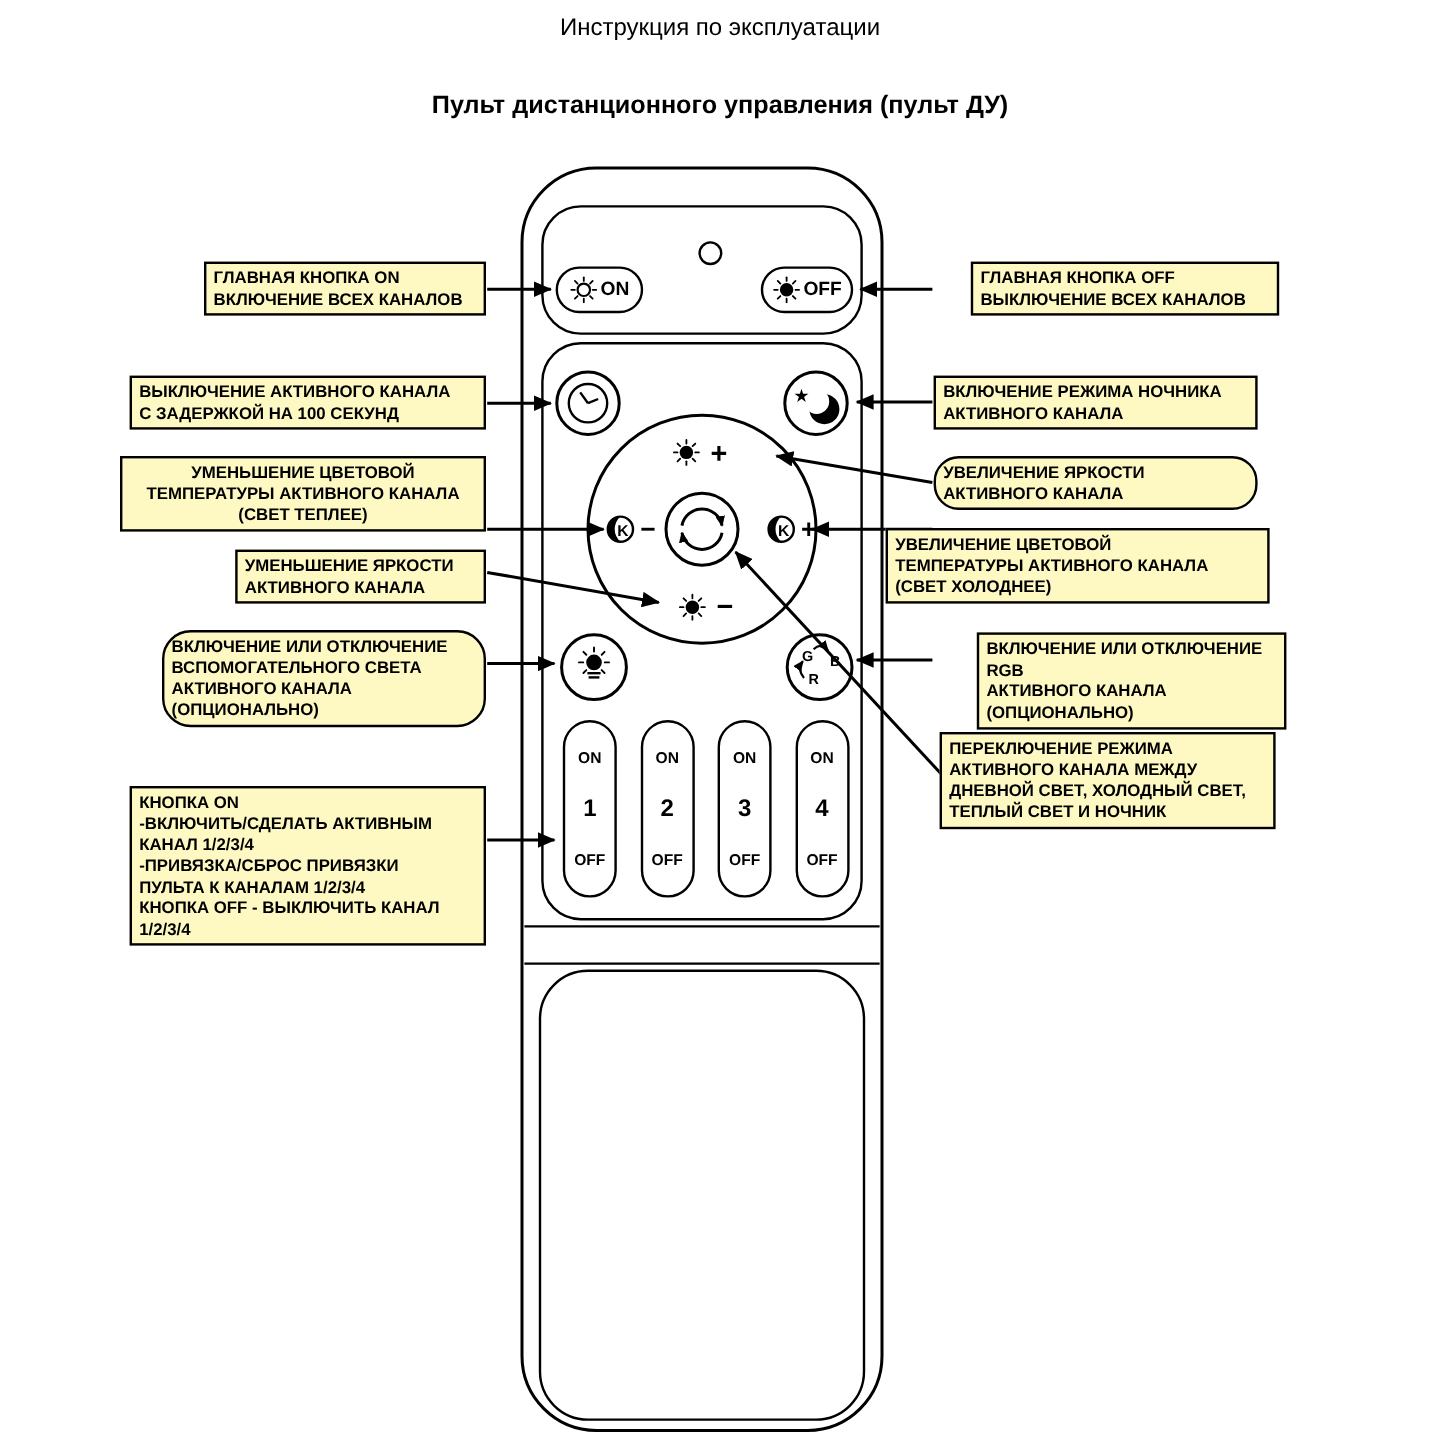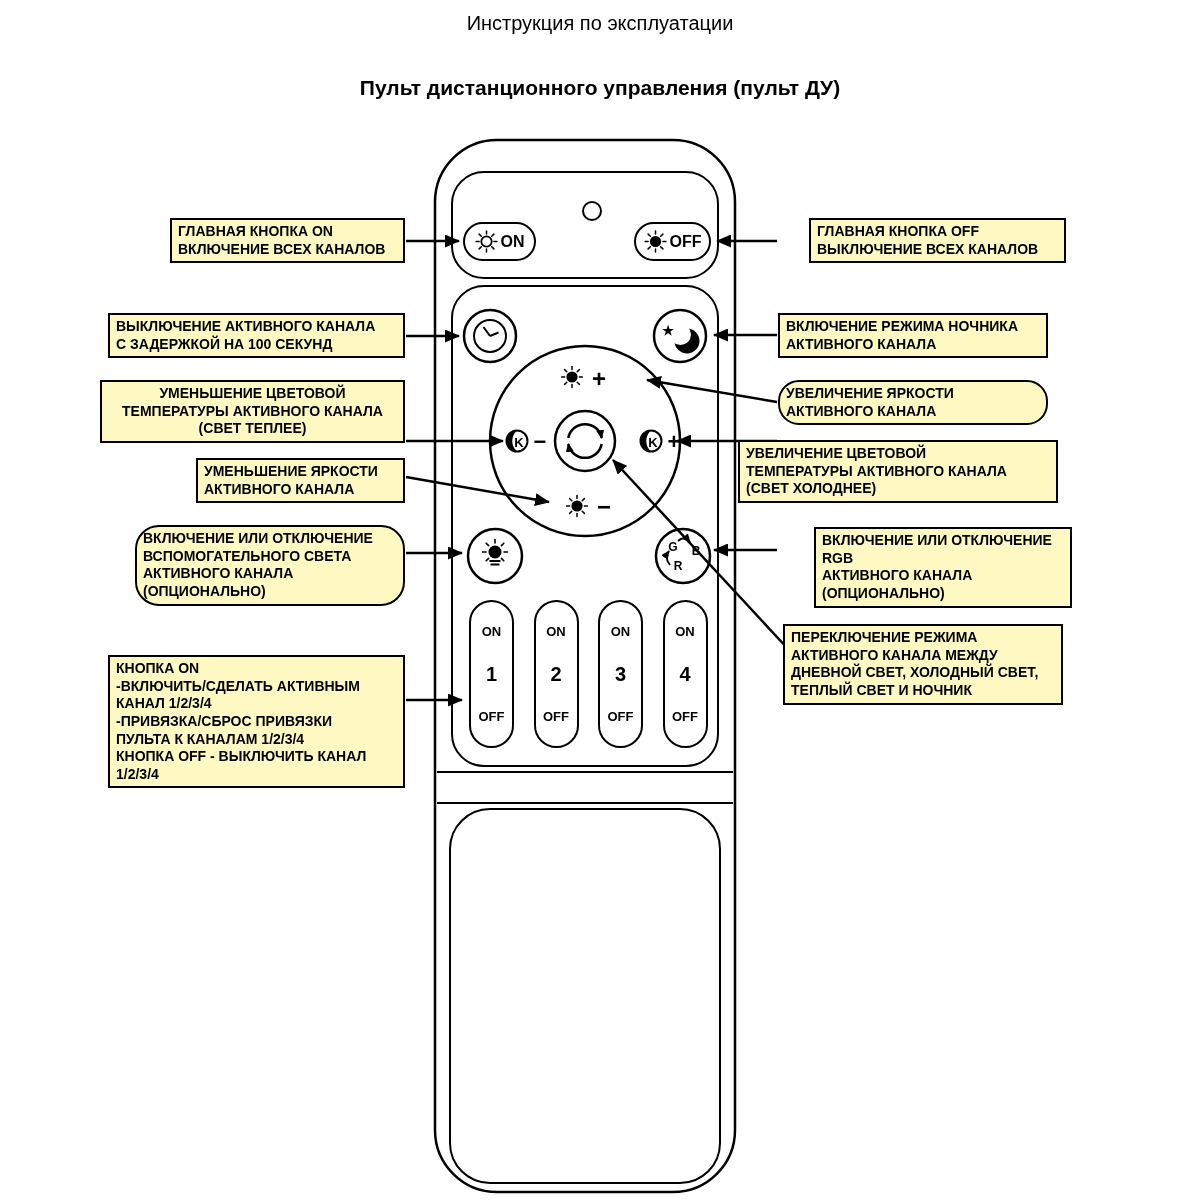--- a/index.html
+++ b/index.html
@@ -232,18 +232,18 @@
 ВЫКЛЮЧЕНИЕ ВСЕХ КАНАЛОВ</div>
   <div class="callout" style="left:778px;top:313px;width:270px;">ВКЛЮЧЕНИЕ РЕЖИМА НОЧНИКА
 АКТИВНОГО КАНАЛА</div>
   <div class="callout" style="left:778px;top:380px;width:270px;border-radius:21px;">УВЕЛИЧЕНИЕ ЯРКОСТИ
 АКТИВНОГО КАНАЛА</div>
   <div class="callout" style="left:738px;top:440px;width:320px;">УВЕЛИЧЕНИЕ ЦВЕТОВОЙ
 ТЕМПЕРАТУРЫ АКТИВНОГО КАНАЛА
 (СВЕТ ХОЛОДНЕЕ)</div>
   <div class="callout" style="left:778px;top:527px;width:258px;margin-left:36px;">ВКЛЮЧЕНИЕ ИЛИ ОТКЛЮЧЕНИЕ RGB
 АКТИВНОГО КАНАЛА (ОПЦИОНАЛЬНО)</div>
-  <div class="callout" style="left:783px;top:624px;width:280px;">ПЕРЕКЛЮЧЕНИЕ РЕЖИМА
+  <div class="callout" style="left:783px;top:610px;width:280px;">ПЕРЕКЛЮЧЕНИЕ РЕЖИМА
 АКТИВНОГО КАНАЛА МЕЖДУ
 ДНЕВНОЙ СВЕТ, ХОЛОДНЫЙ СВЕТ,
 ТЕПЛЫЙ СВЕТ И НОЧНИК</div>
 
 </div>
 
 </body></html>

